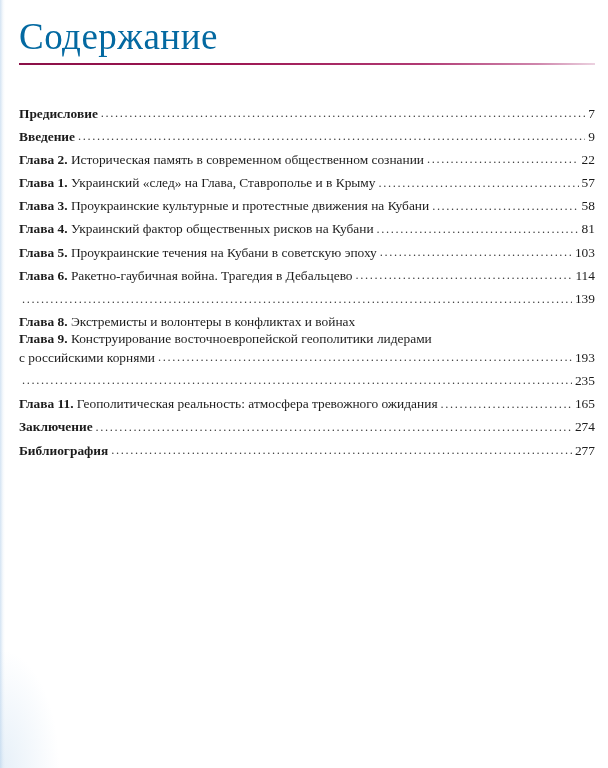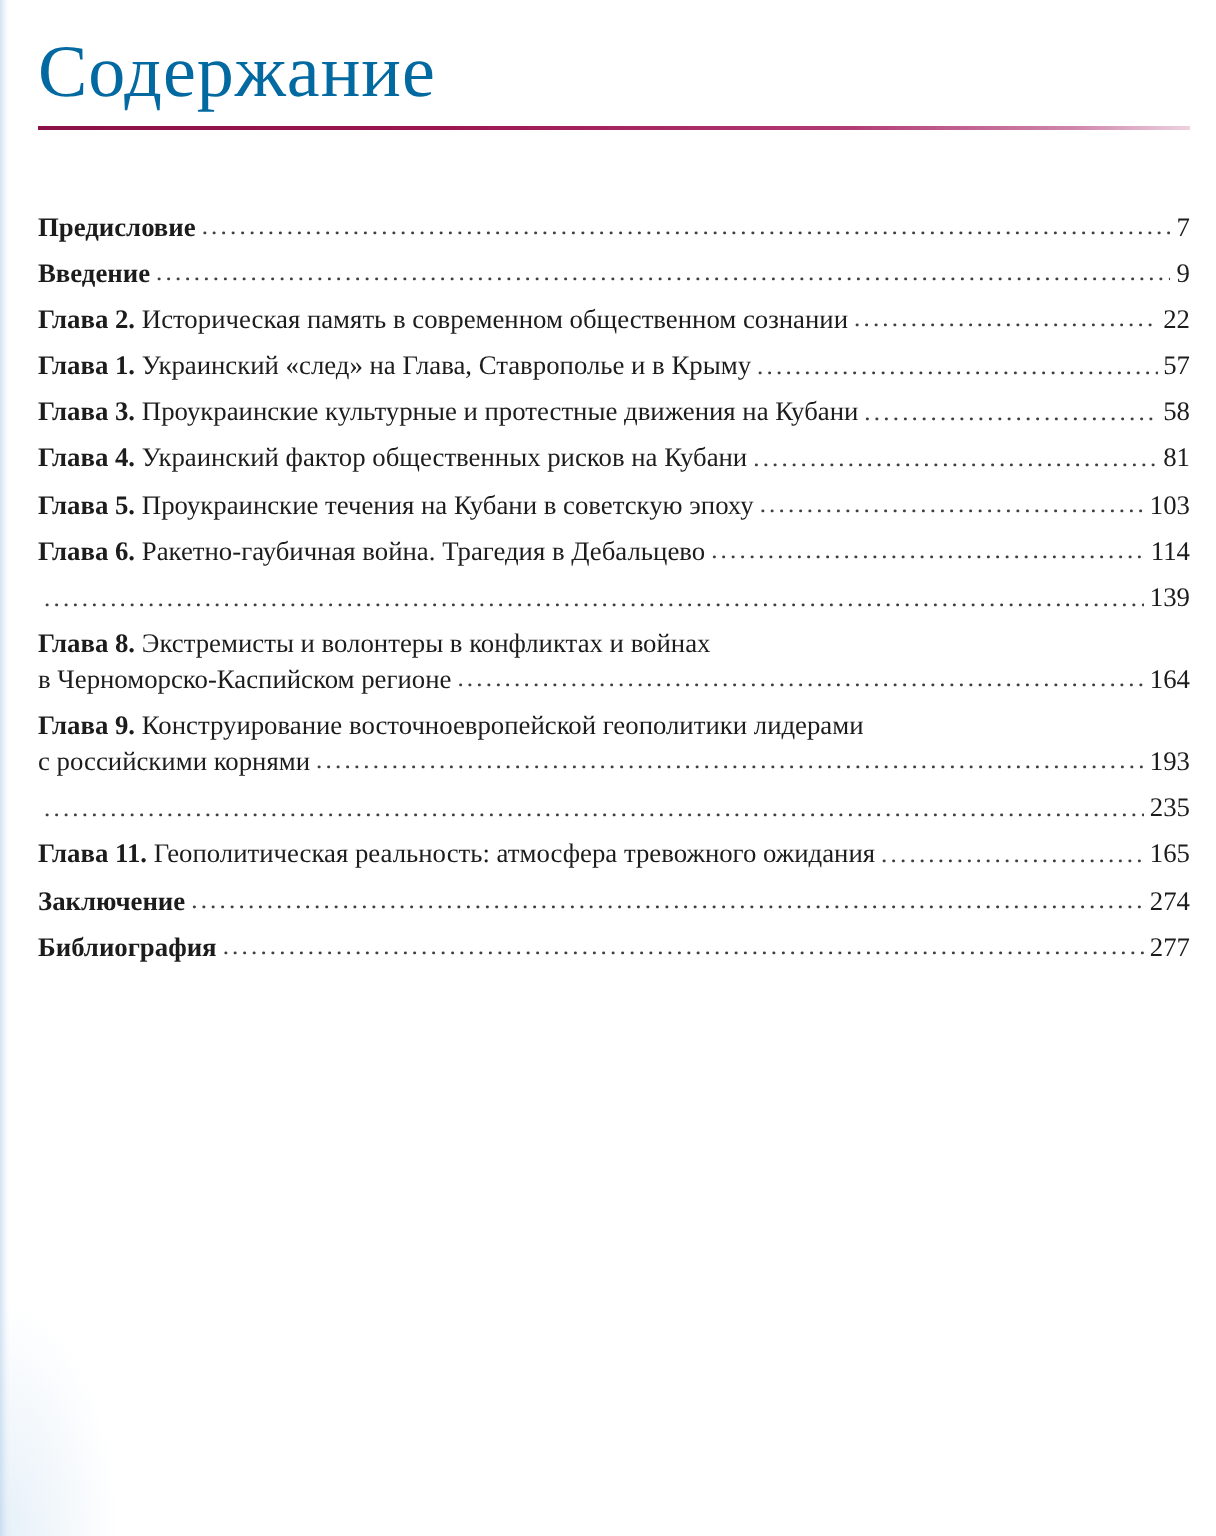--- a/index.html
+++ b/index.html
@@ -144,25 +144,20 @@
     </div>
 
     <div class="toc-row">
       <span class="toc-leader"></span>
       <span class="toc-page">139</span>
     </div>
 
     <div class="toc-row first-line">
       <span class="toc-label"><b class="toc-bold">Глава 8.</b><span class="toc-text"> Экстремисты и волонтеры в конфликтах и войнах</span></span>
     </div>
-    <div class="toc-row">
-      <span class="toc-label"><span class="toc-text">в Черноморско-Каспийском регионе</span></span>
-      <span class="toc-leader"></span>
-      <span class="toc-page">164</span>
-    </div>
 
     <div class="toc-row first-line">
       <span class="toc-label"><b class="toc-bold">Глава 9.</b><span class="toc-text"> Конструирование восточноевропейской геополитики лидерами</span></span>
     </div>
     <div class="toc-row">
       <span class="toc-label"><span class="toc-text">с российскими корнями</span></span>
       <span class="toc-leader"></span>
       <span class="toc-page">193</span>
     </div>
 

